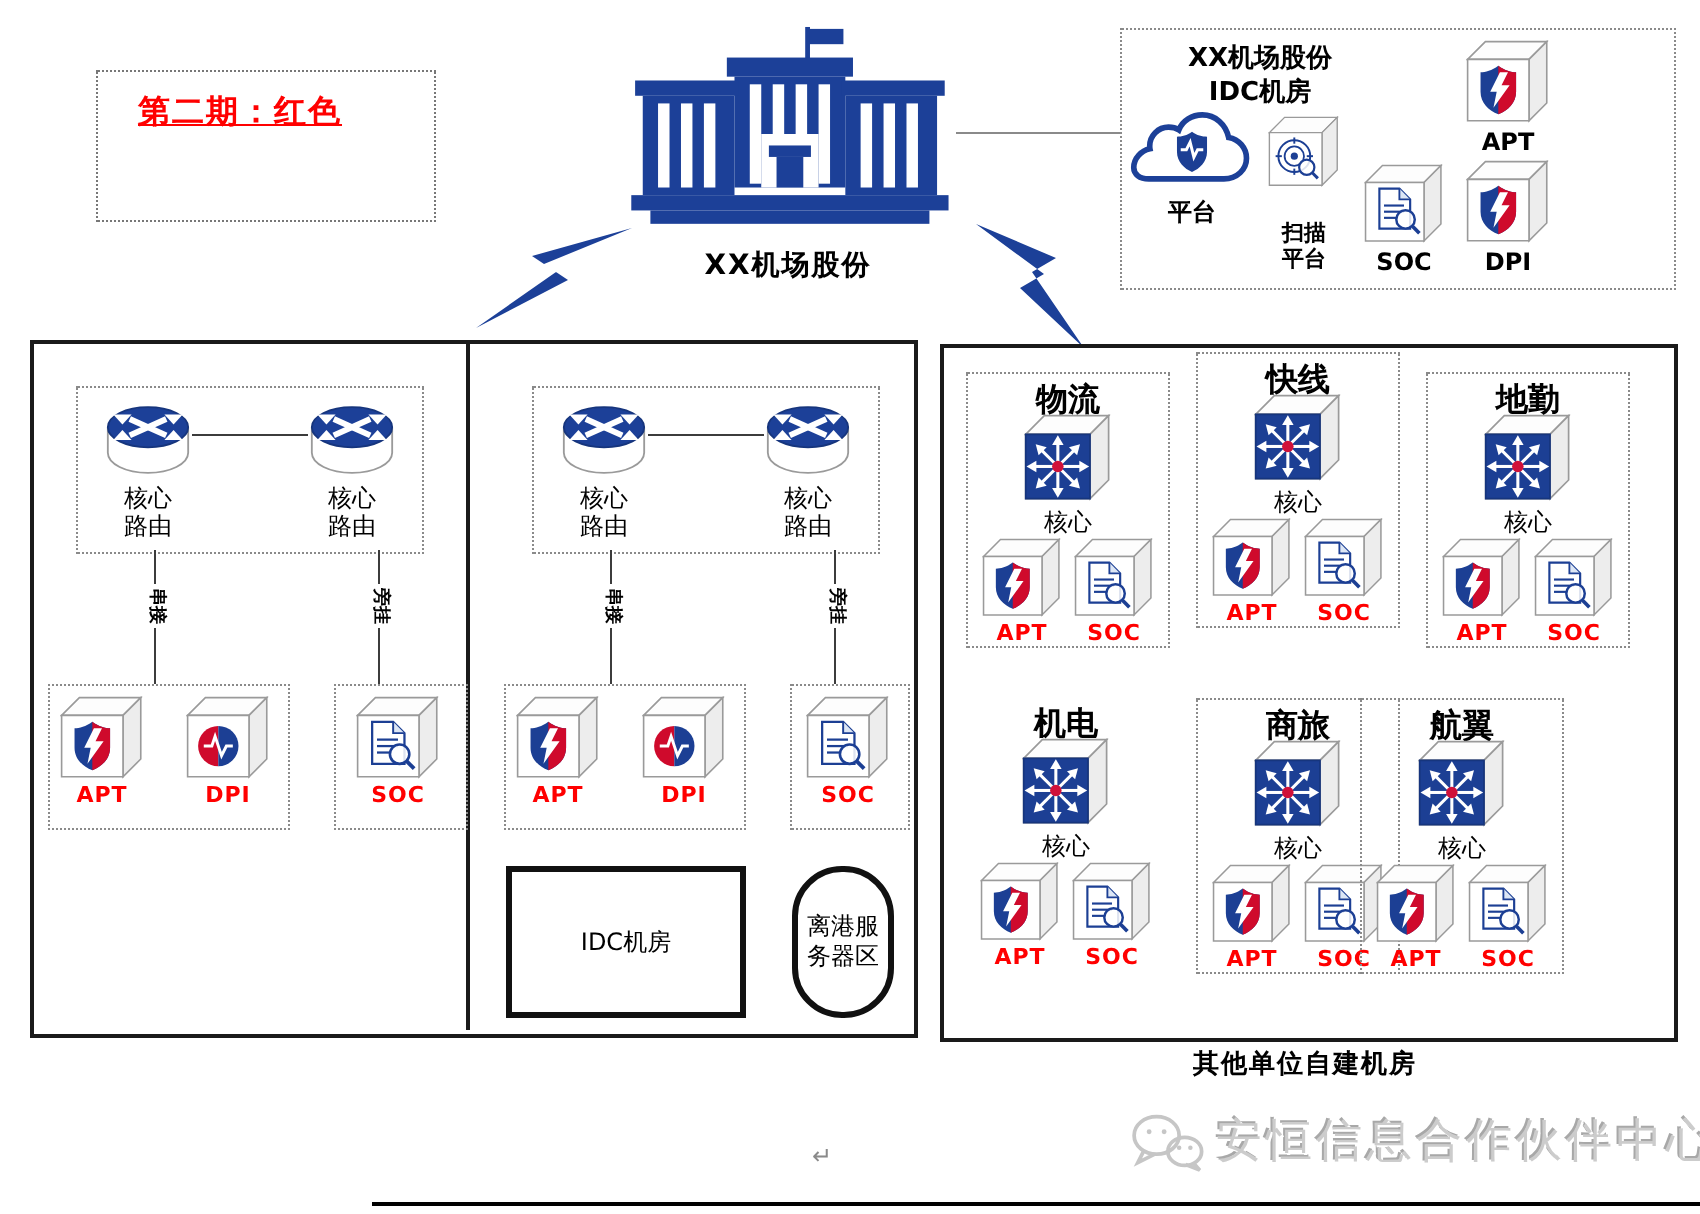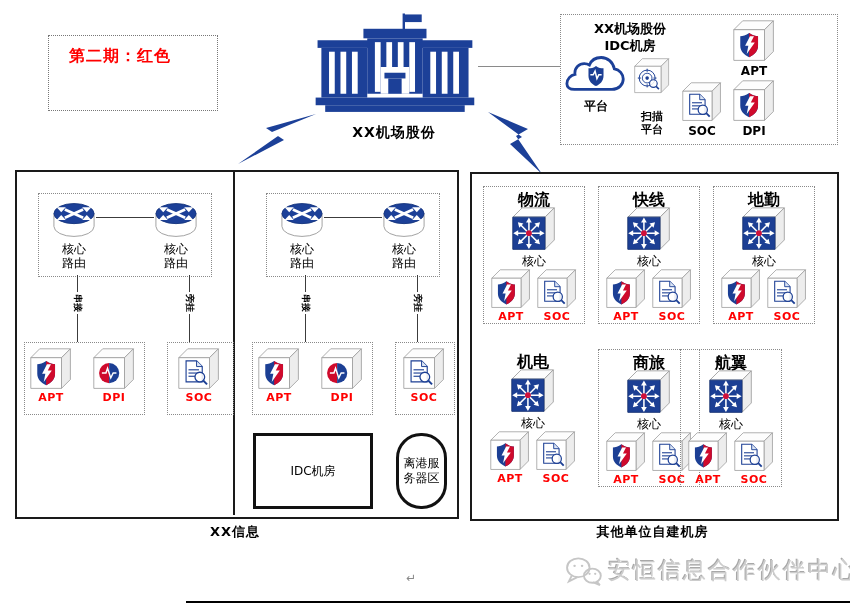--- a/index.html
+++ b/index.html
@@ -6,21 +6,21 @@
   .canvas{
     position:relative;width:850px;height:607px;background:#fff;overflow:hidden;
     font-family:"DejaVu Sans","Liberation Sans",sans-serif;color:#000;
   }
   .abs{position:absolute;}
   .bold{font-weight:700;}
   .ctr{text-align:center;}
   
   .legend{border:1px dotted #777;background:#fff;padding:10px 0 8px 20px;}
   .legend-row{font-size:16px;font-weight:700;letter-spacing:1px;margin-bottom:9px;white-space:nowrap;}
-  .legend-row.red{color:#ff0000;}
+  .legend-row.red{color:#ff0000;text-decoration:underline;}
   
   .dotbox{border:1px dotted #8a8a8a;background:transparent;}
   .panel{border:2px solid #1a1a1a;background:#fff;}
   .room{border:3px solid #111;background:#fff;display:flex;align-items:center;justify-content:center;font-size:12px;font-weight:400;text-align:center;line-height:15px;}
   .vline{background:#3c3c3c;width:1px;}
   .hline{background:#3c3c3c;height:1px;}
   .conn{background:#8a8a8a;height:1px;}
   
   .sec-title{font-size:12px;font-weight:700;text-align:center;}
   .dev{position:absolute;width:44px;text-align:center;}
@@ -299,21 +299,20 @@
   <div class="abs dotbox" style="left:395px;top:342px;width:58px;height:71px;"></div>
   <div class="dev" style="left:402px;top:348px;">
     <svg width="42" height="42">
         <use href="#sym-cube-soc"></use>
       </svg>
     <div class="dev-label lab-red">SOC</div>
   </div>
   <div class="abs room" style="left:253px;top:433px;width:114px;height:70px;">IDC机房</div>
   <div class="abs room" style="left:396px;top:433px;width:45px;height:70px;border-radius:25px;">离港服务器区</div>
 
-  <div class="abs footer-label" style="left:15px;top:523px;width:440px;">XX信息</div>
 
   <div class="abs panel" style="left:470px;top:172px;width:365px;height:345px;"></div>
 
   <div class="unit dotted" style="left:483px;top:186px;">
     <div class="unit-title">物流</div>
     <svg class="abs" style="left:28px;top:20px;" width="44" height="44">
         <use href="#sym-cube-switch"></use>
       </svg>
     <div class="unit-core">核心</div>
     <div class="dev" style="left:6px;top:82px;width:42px;">
@@ -323,21 +322,21 @@
       <div class="dev-label lab-red">APT</div>
     </div>
     <div class="dev" style="left:52px;top:82px;width:42px;">
       <svg width="40" height="40">
           <use href="#sym-cube-soc"></use>
         </svg>
       <div class="dev-label lab-red">SOC</div>
     </div>
   </div>
 
-  <div class="unit dotted" style="left:598px;top:186px;">
+  <div class="unit dotted" style="left:598px;top:176px;">
     <div class="unit-title">快线</div>
     <svg class="abs" style="left:28px;top:20px;" width="44" height="44">
         <use href="#sym-cube-switch"></use>
       </svg>
     <div class="unit-core">核心</div>
     <div class="dev" style="left:6px;top:82px;width:42px;">
       <svg width="40" height="40">
           <use href="#sym-cube-shield"></use>
         </svg>
       <div class="dev-label lab-red">APT</div>

